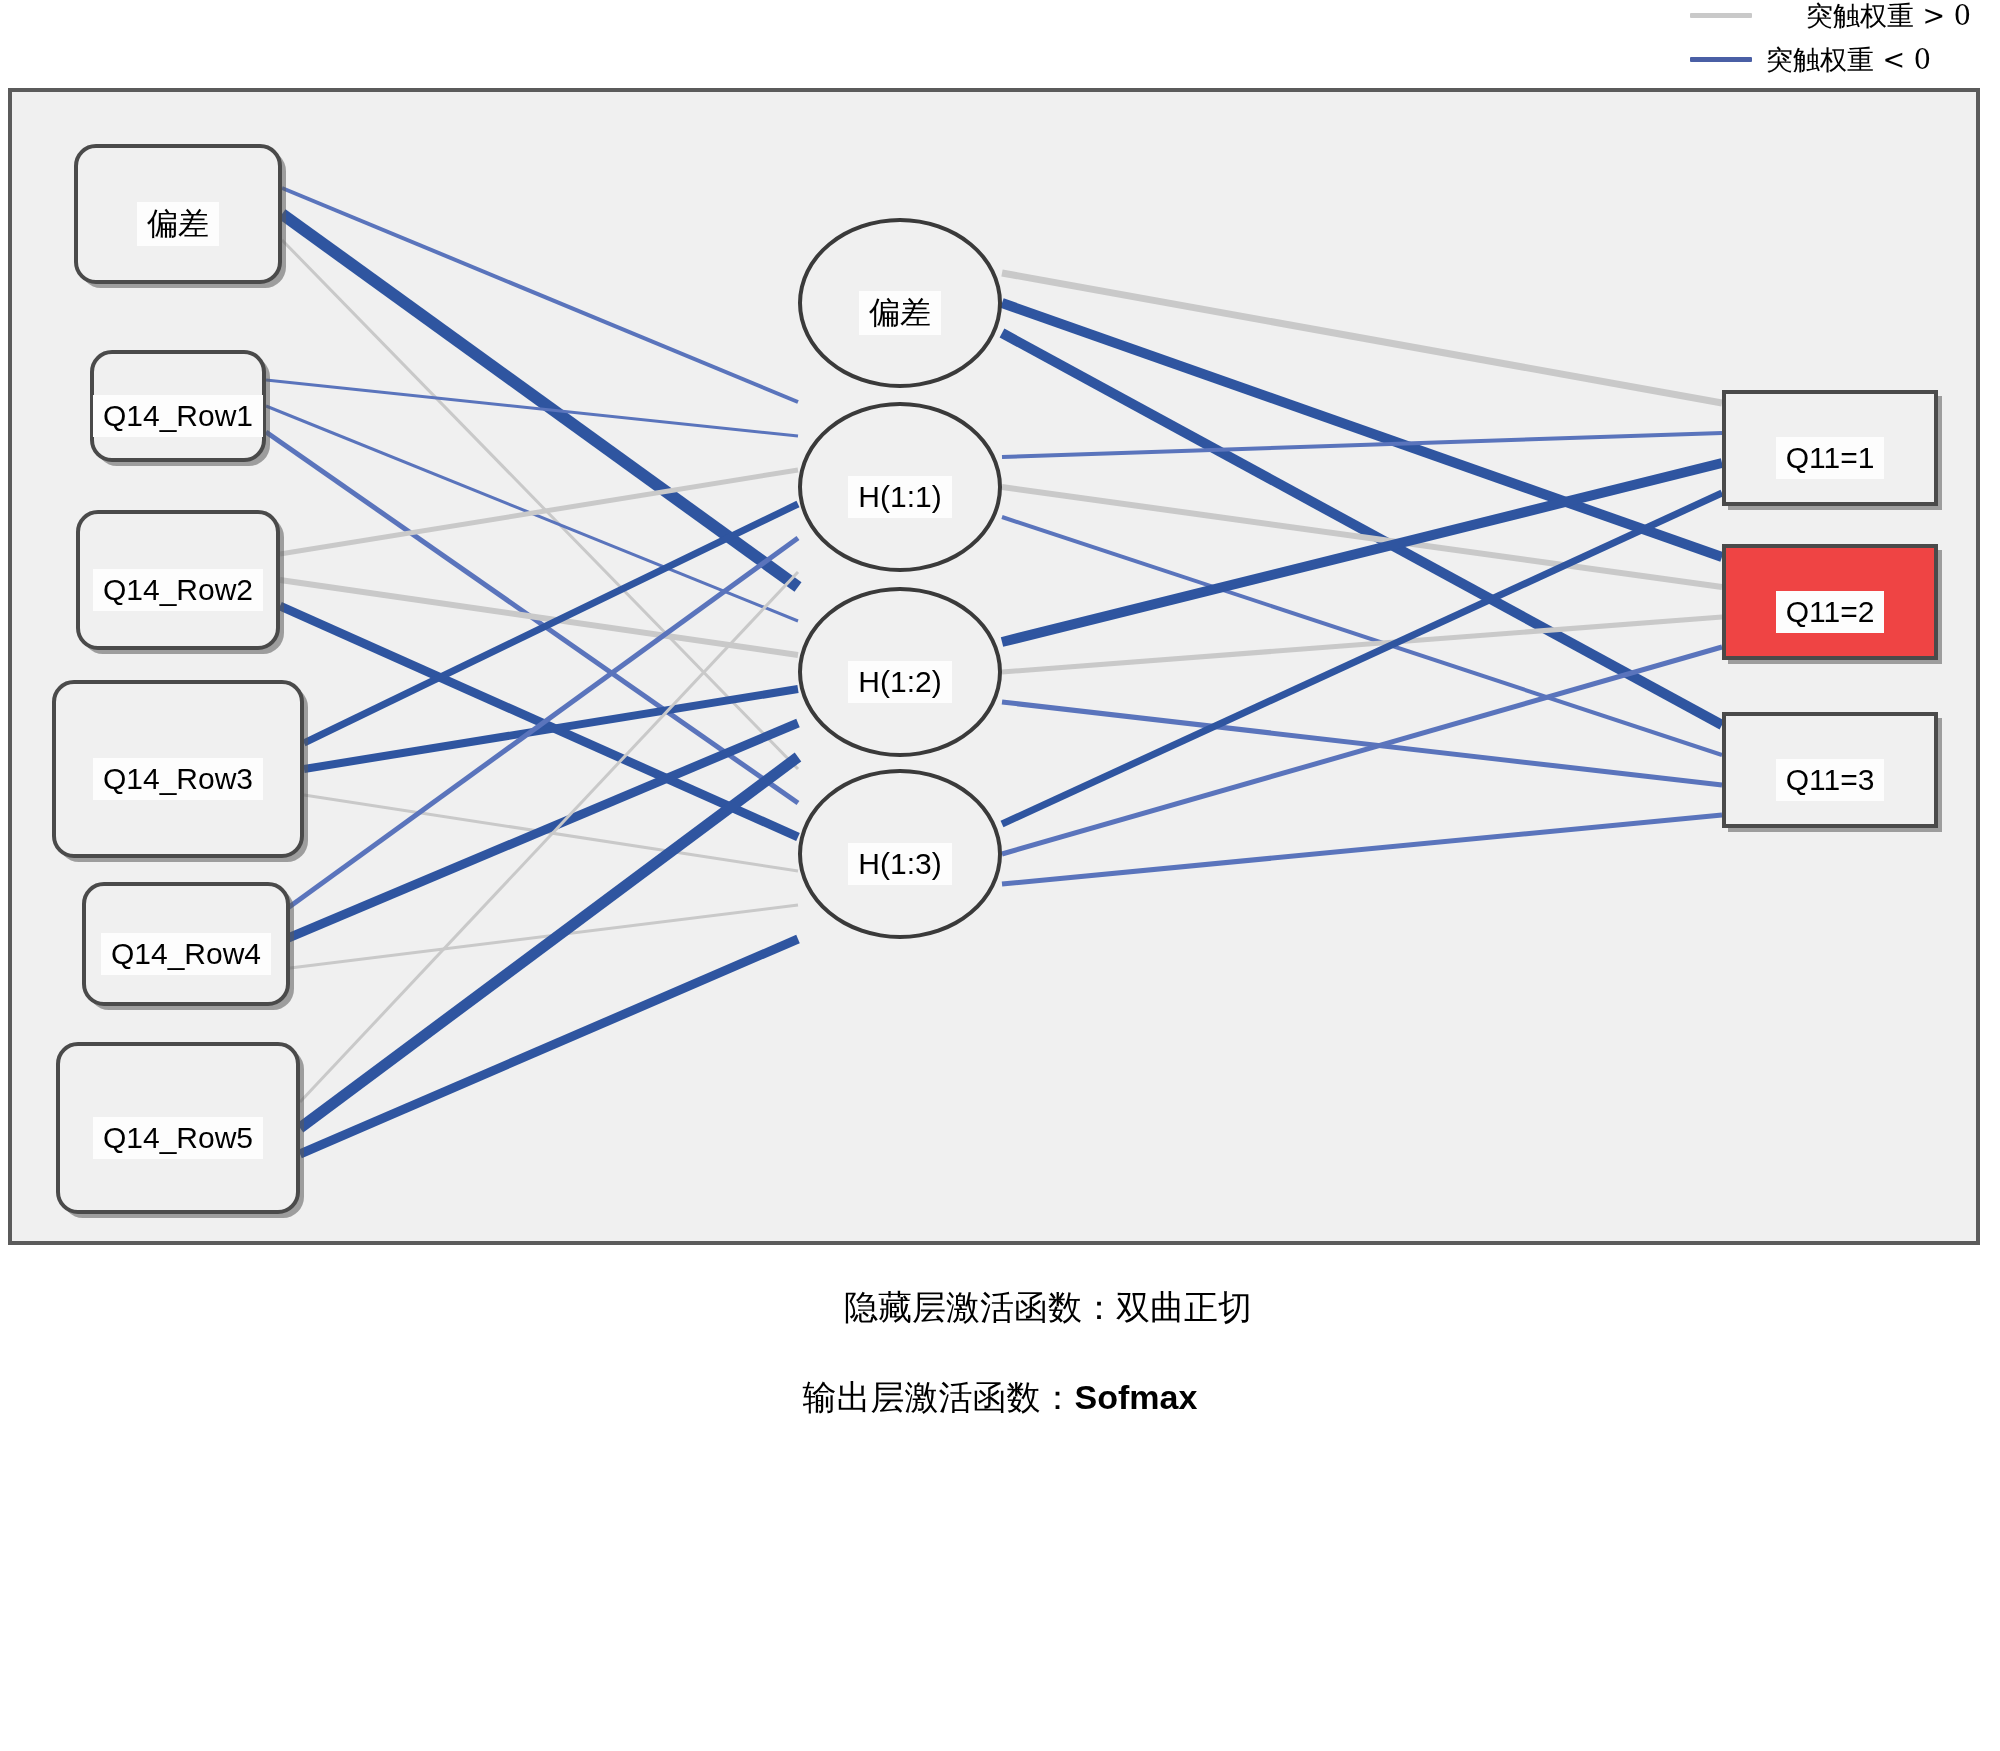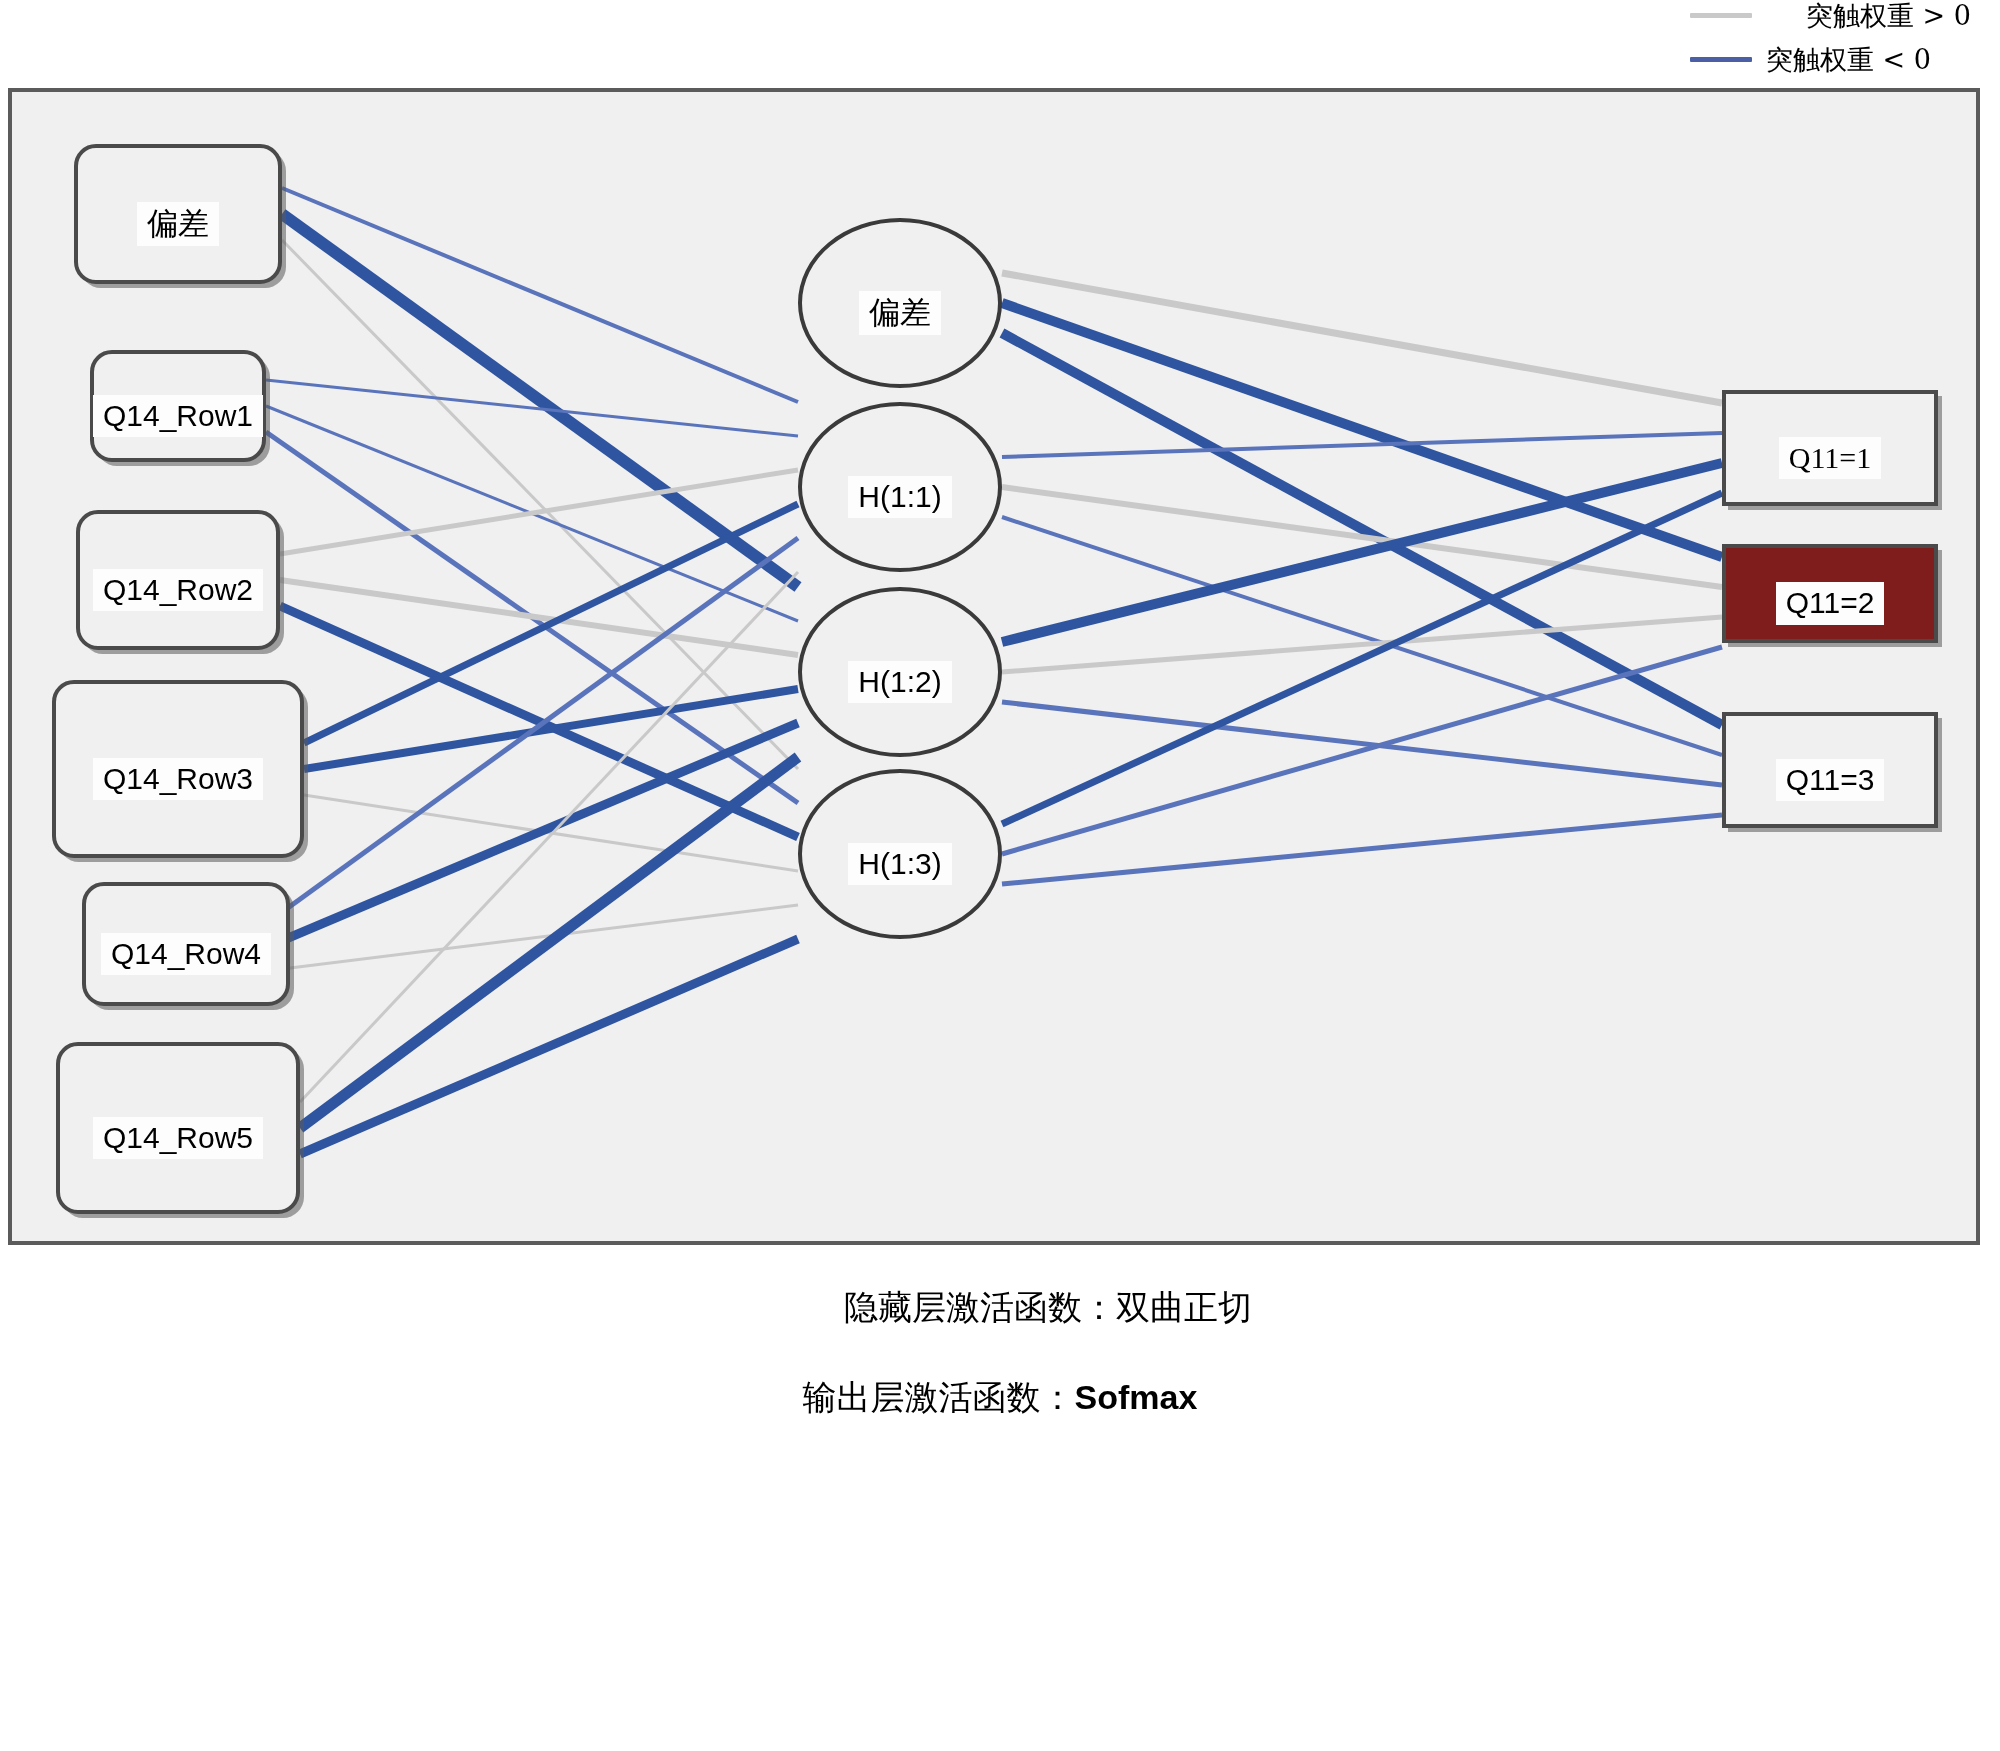--- a/index.html
+++ b/index.html
@@ -118,24 +118,24 @@
       </div>
       <div class="node hnode" style="left: 786px; top: 310px; width: 204px; height: 170px; background: rgb(240, 240, 240);">
         <span class="lbl" style="background: rgb(253, 253, 253);">H(1:1)</span>
       </div>
       <div class="node hnode" style="left: 786px; top: 495px; width: 204px; height: 170px; background: rgb(240, 240, 240);">
         <span class="lbl" style="background: rgb(253, 253, 253);">H(1:2)</span>
       </div>
       <div class="node hnode" style="left: 786px; top: 677px; width: 204px; height: 170px; background: rgb(240, 240, 240);">
         <span class="lbl" style="background: rgb(253, 253, 253);">H(1:3)</span>
       </div>
-      <div class="node onode" style="left: 1710px; top: 298px; width: 216px; height: 116px; border-color: rgb(74, 74, 74); background: rgb(240, 240, 240); font-family: Liberation Serif, serif;">
+      <div class="node onode" style="left: 1710px; top: 298px; width: 216px; height: 116px; border-color: rgb(74, 74, 74); background: rgb(240, 240, 240);">
         <span class="lbl" style="background: rgb(253, 253, 253);">Q11=1</span>
       </div>
-      <div class="node onode" style="left: 1710px; top: 452px; width: 216px; height: 99px; border-color: rgb(74, 74, 74); background: #7f1d1d;">
+      <div class="node onode" style="left: 1710px; top: 452px; width: 216px; height: 116px; border-color: rgb(74, 74, 74); background: #ef4444;">
         <span class="lbl" style="background: rgb(253, 253, 253);">Q11=2</span>
       </div>
       <div class="node onode" style="left: 1710px; top: 620px; width: 216px; height: 116px; border-color: rgb(74, 74, 74); background: rgb(240, 240, 240);">
         <span class="lbl" style="background: rgb(253, 253, 253);">Q11=3</span>
       </div>
     </div>
 </div>
 
 <div class="caption" id="cap0">隐藏层激活函数：双曲正切</div>
 <div class="caption" id="cap1">

